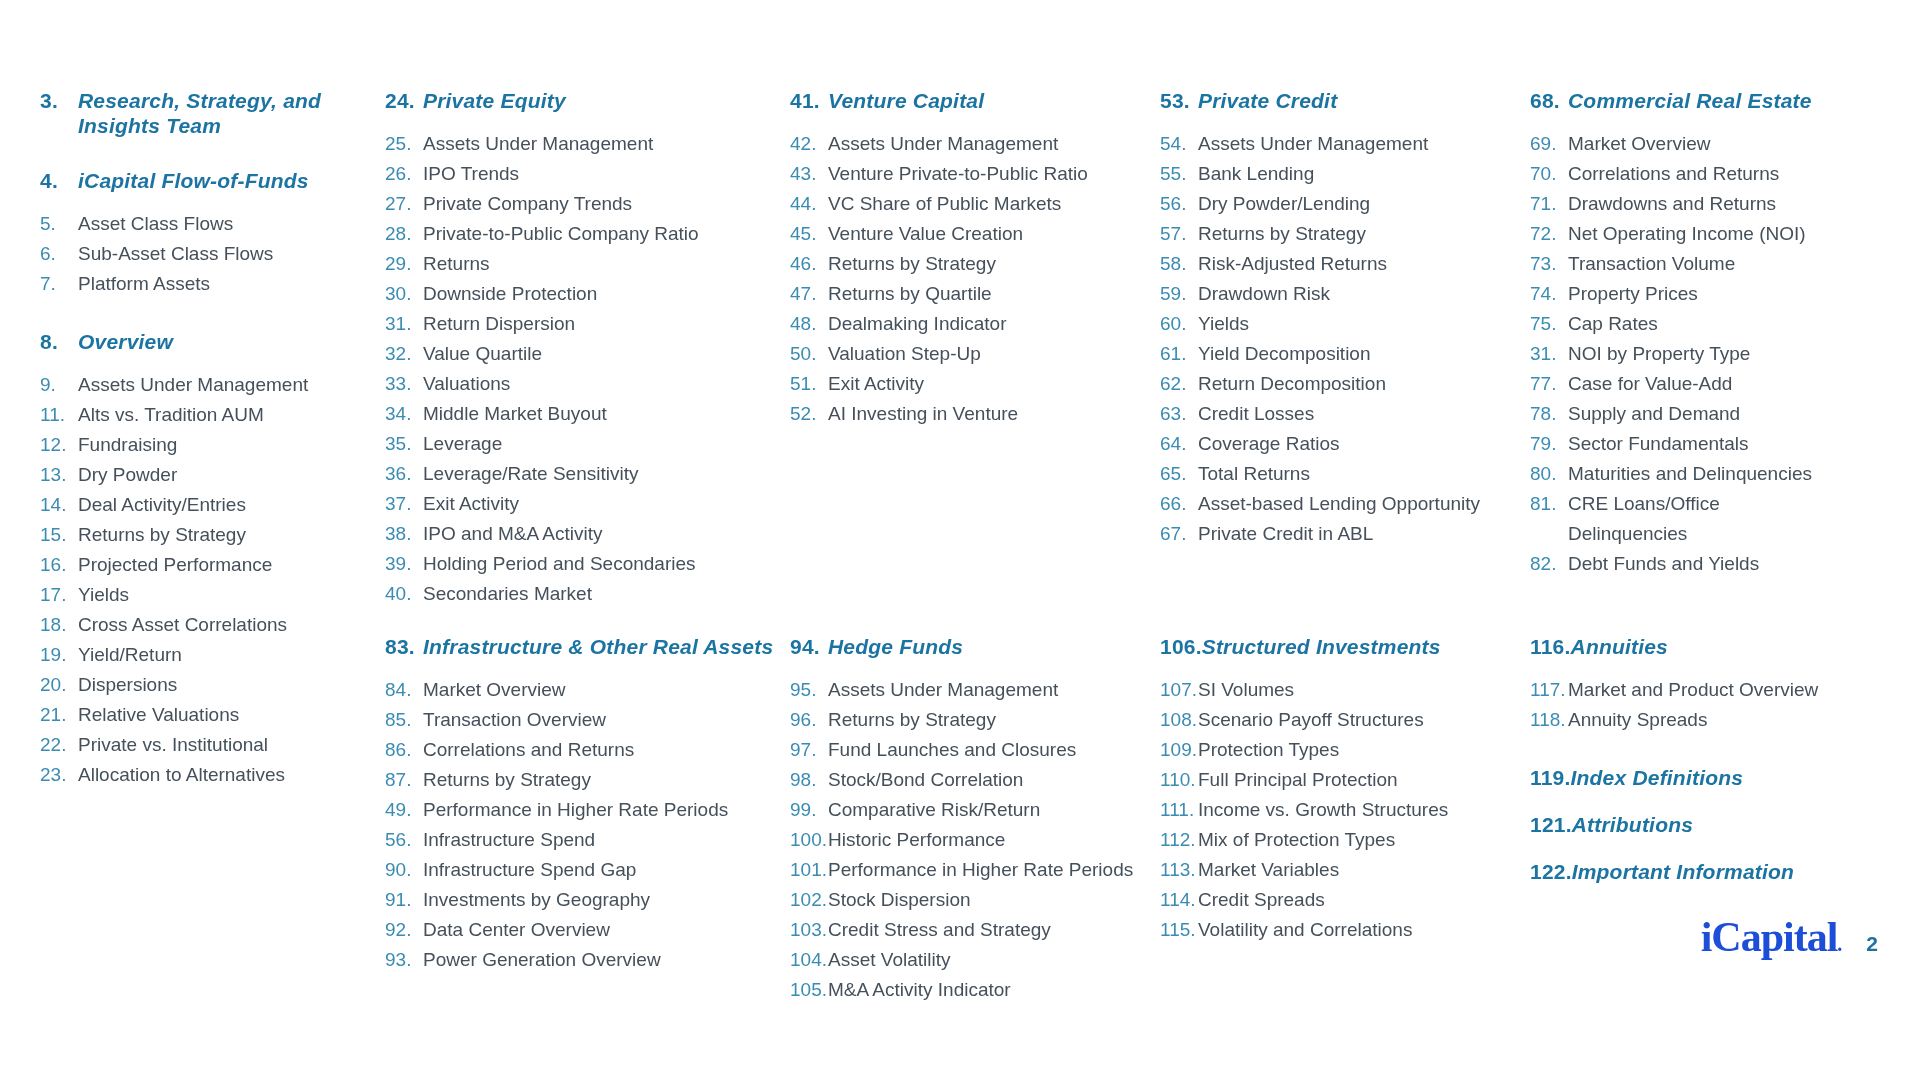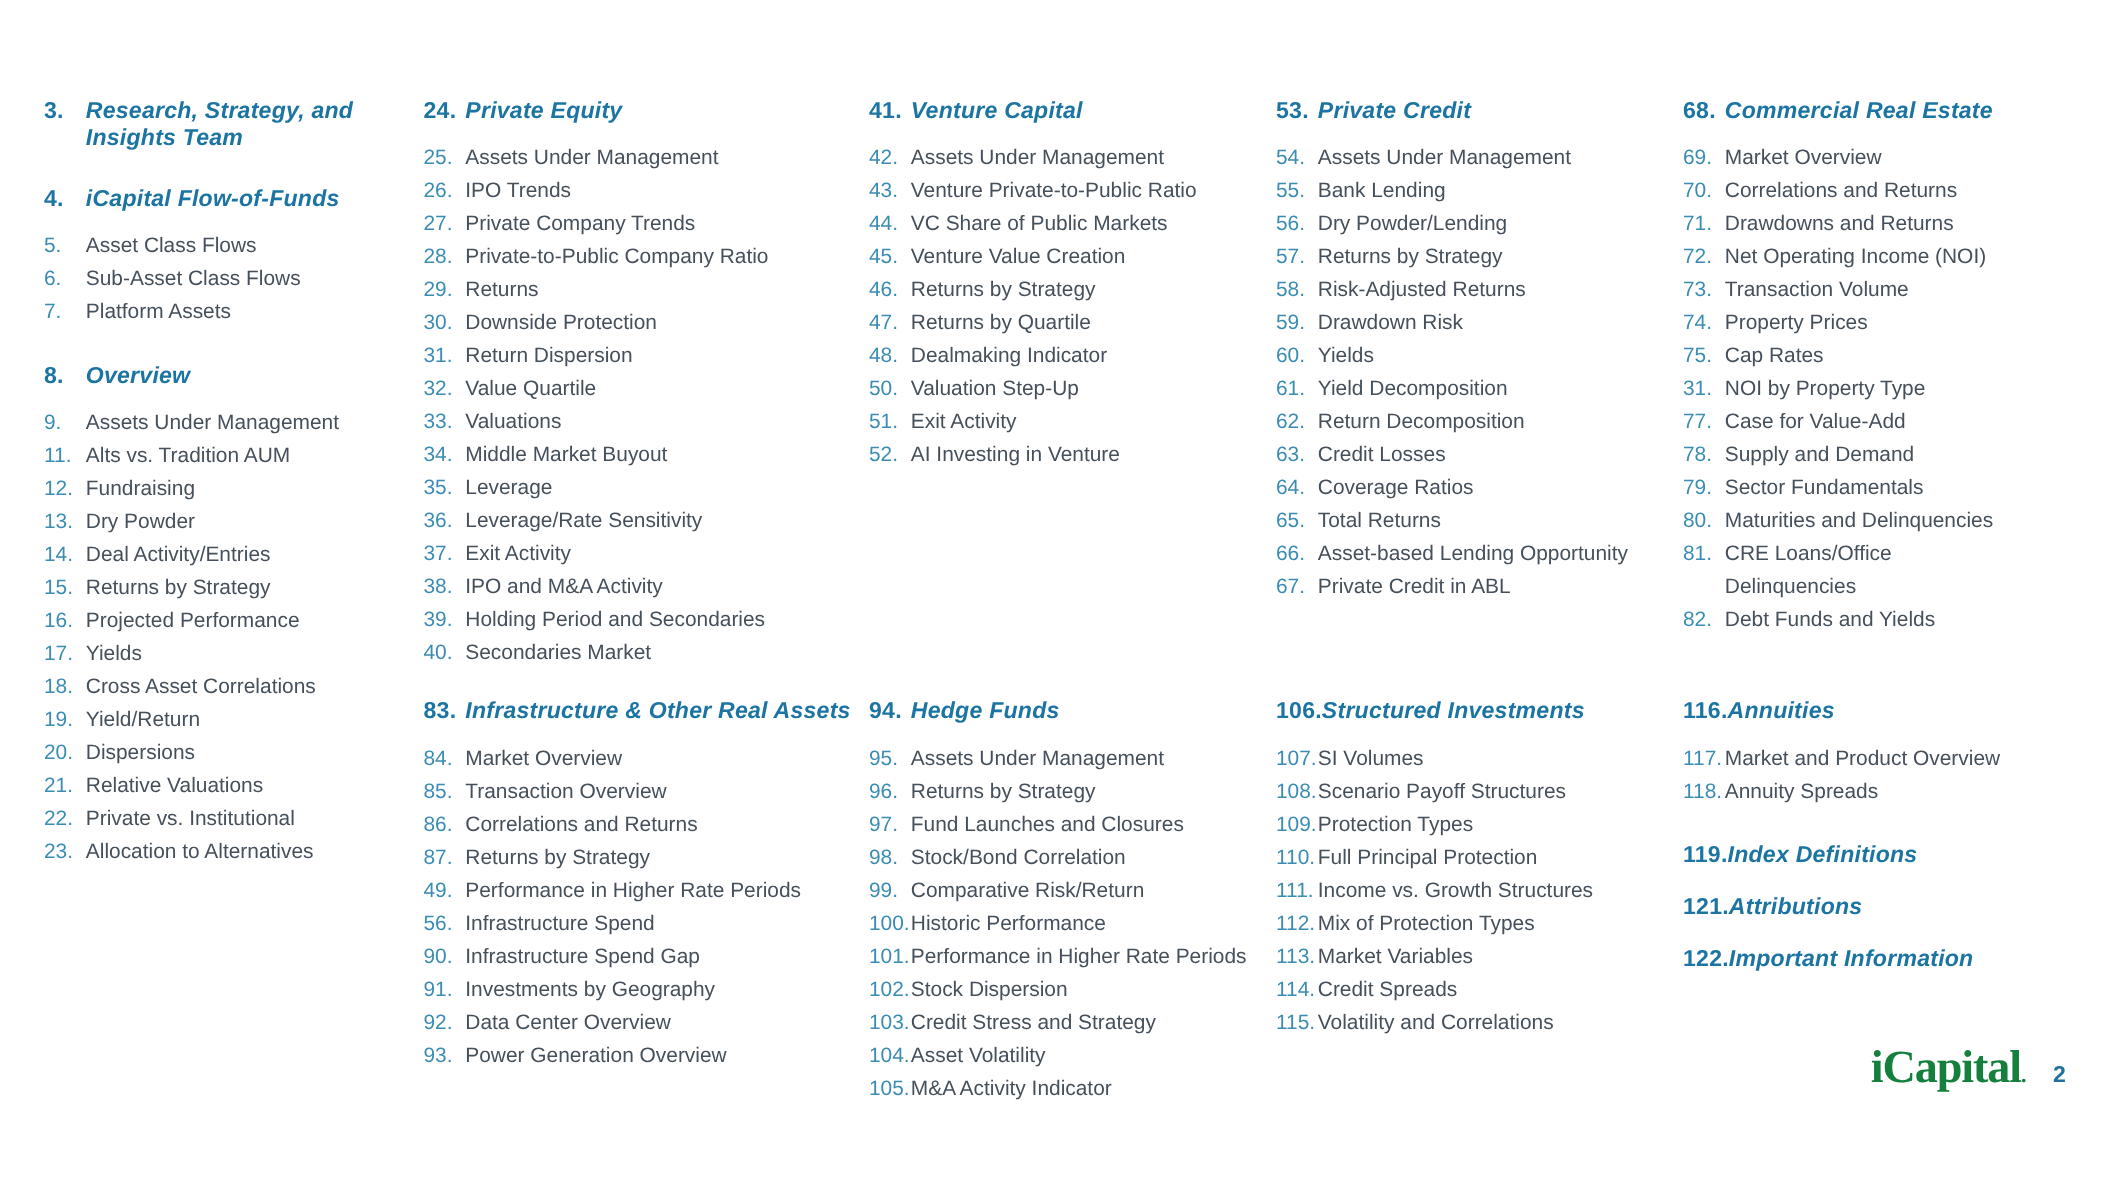--- a/index.html
+++ b/index.html
@@ -30,22 +30,22 @@
   .items{list-style:none;margin:0;padding:0;}
   .item{display:flex;align-items:flex-start;font-size:19px;line-height:30px;}
   .item .inum{min-width:38px;flex-shrink:0;color:#3b8cb3;}
   .item .ilabel{color:#45505b;white-space:pre;}
   .footer{
     position:absolute;top:916px;right:42px;
     display:flex;align-items:baseline;gap:24px;
   }
   .logo{
     font-family:"Liberation Serif", serif;
-    font-weight:bold;font-size:42px;color:#15803d;
-    letter-spacing:-1px;line-height:1;margin-top:34px;
+    font-weight:bold;font-size:42px;color:#1d4ed8;
+    letter-spacing:-1px;line-height:1;
   }
   .logo-dot{font-size:20px;letter-spacing:0;}
   .pagenum{
     font-family:"Liberation Sans", sans-serif;
     font-weight:bold;font-size:21px;color:#20719f;
   }
 </style>
 </head>
 <body>
 

